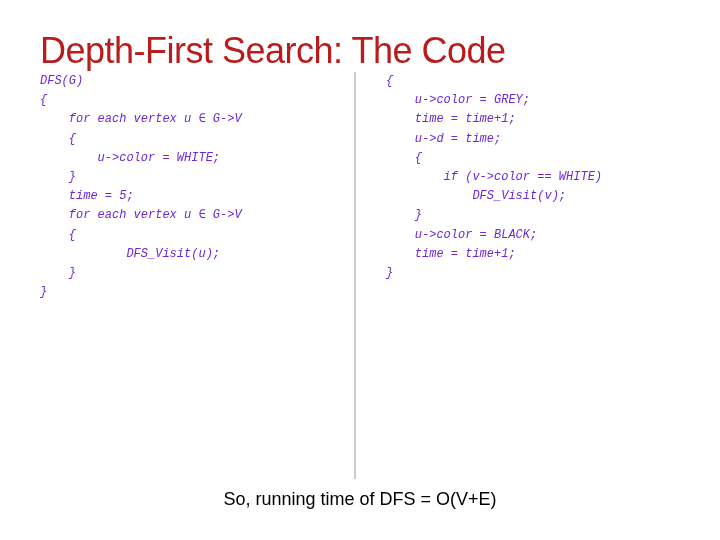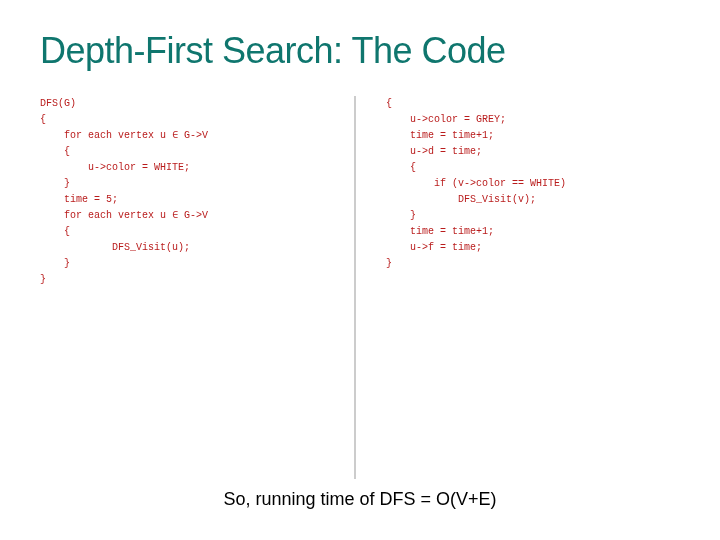--- a/index.html
+++ b/index.html
@@ -20,22 +20,21 @@
       width: 720px;
       height: 540px;
       padding: 30px 40px;
       display: flex;
       flex-direction: column;
     }
 
     .title {
       font-size: 36px;
       font-weight: normal;
-      color: #0f766e;
-      margin-bottom: 24px;
+      color: #b91c1c;
       letter-spacing: -0.5px;
     }
 
     .content-area {
       display: flex;
       flex-direction: row;
       gap: 0;
       flex: 1;
     }
 
@@ -45,23 +44,24 @@
       border-right: 2px solid #cccccc;
     }
 
     .right-panel {
       flex: 1;
       padding-left: 30px;
     }
 
     .code-block {
       font-family: 'Courier New', Courier, monospace;
-      font-size: 10px;
+      font-size: 12px;
       line-height: 1.6;
-      color: #b91c1c;
+      color: #6d28d9;
+      font-style: italic;
     }
 
     .code-block .line {
       white-space: pre;
     }
 
     .footer {
       text-align: center;
       padding-top: 10px;
       font-size: 18px;
@@ -94,21 +94,21 @@
     <div class="right-panel">
       <div class="code-block" id="right-code">
           <div class="line">{</div>
           <div class="line">    u-&gt;color = GREY;</div>
           <div class="line">    time = time+1;</div>
           <div class="line">    u-&gt;d = time;</div>
           <div class="line">    {</div>
           <div class="line">        if (v-&gt;color == WHITE)</div>
           <div class="line">            DFS_Visit(v);</div>
           <div class="line">    }</div>
+          <div class="line">    u-&gt;color = BLACK;</div>
           <div class="line">    time = time+1;</div>
-          <div class="line">    u-&gt;f = time;</div>
           <div class="line">}</div>
         </div>
     </div>
   </div>
 
   <div class="footer">So, running time of DFS = O(V+E)</div>
 </div>
 
 </body></html>

